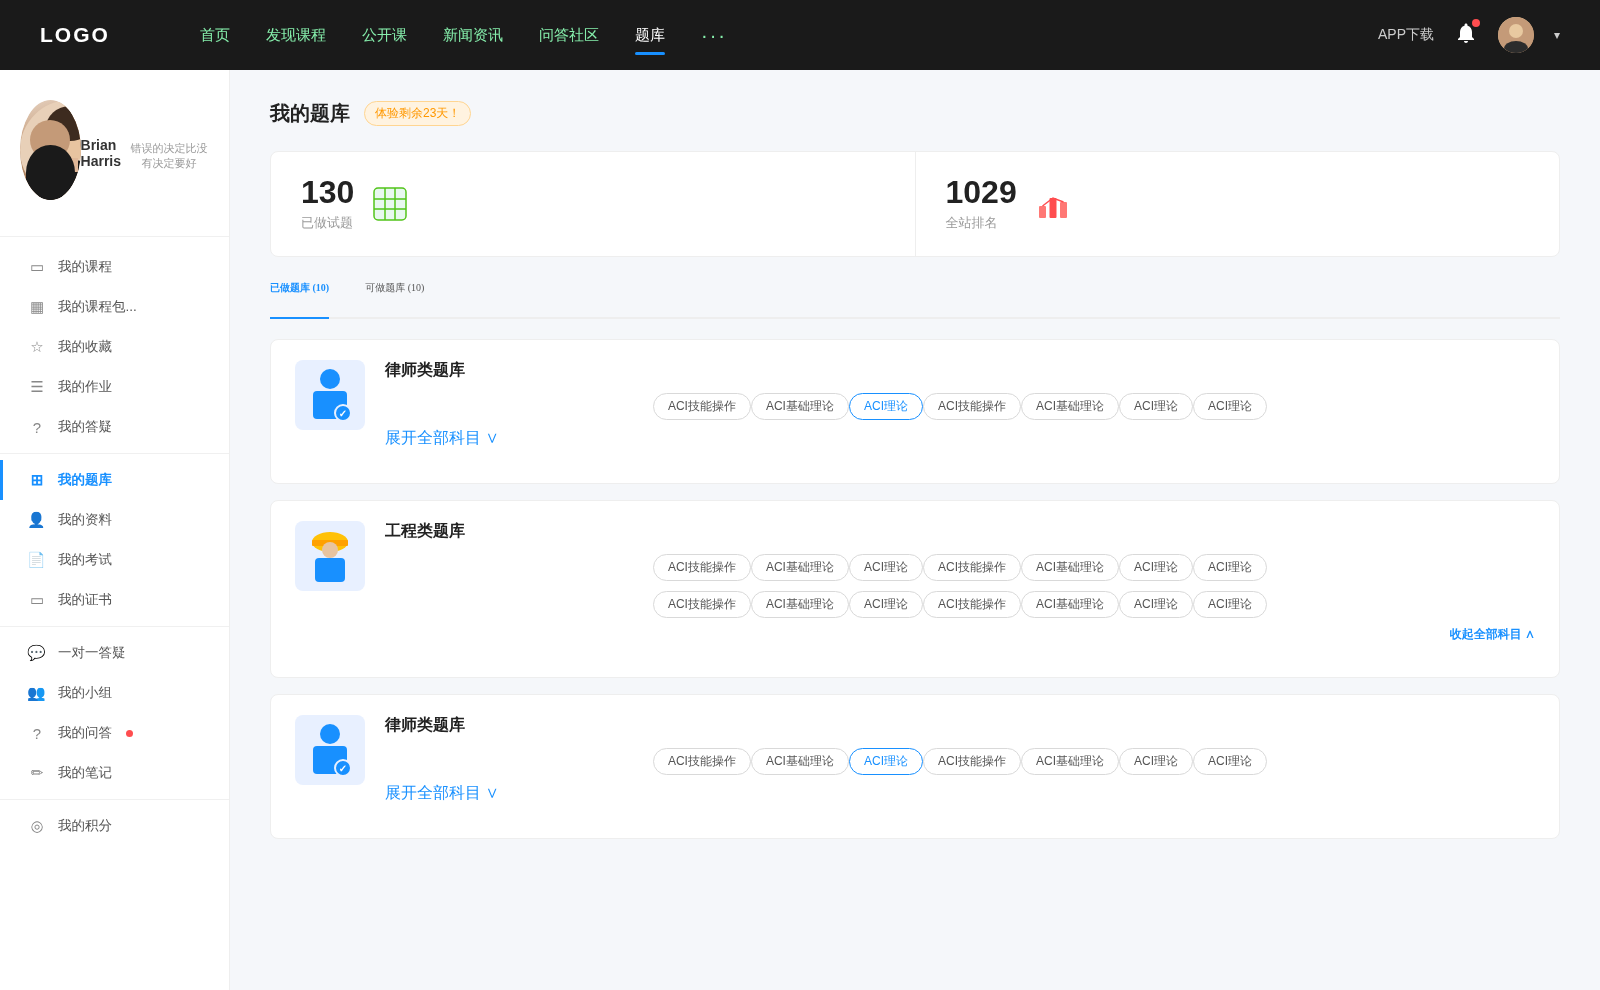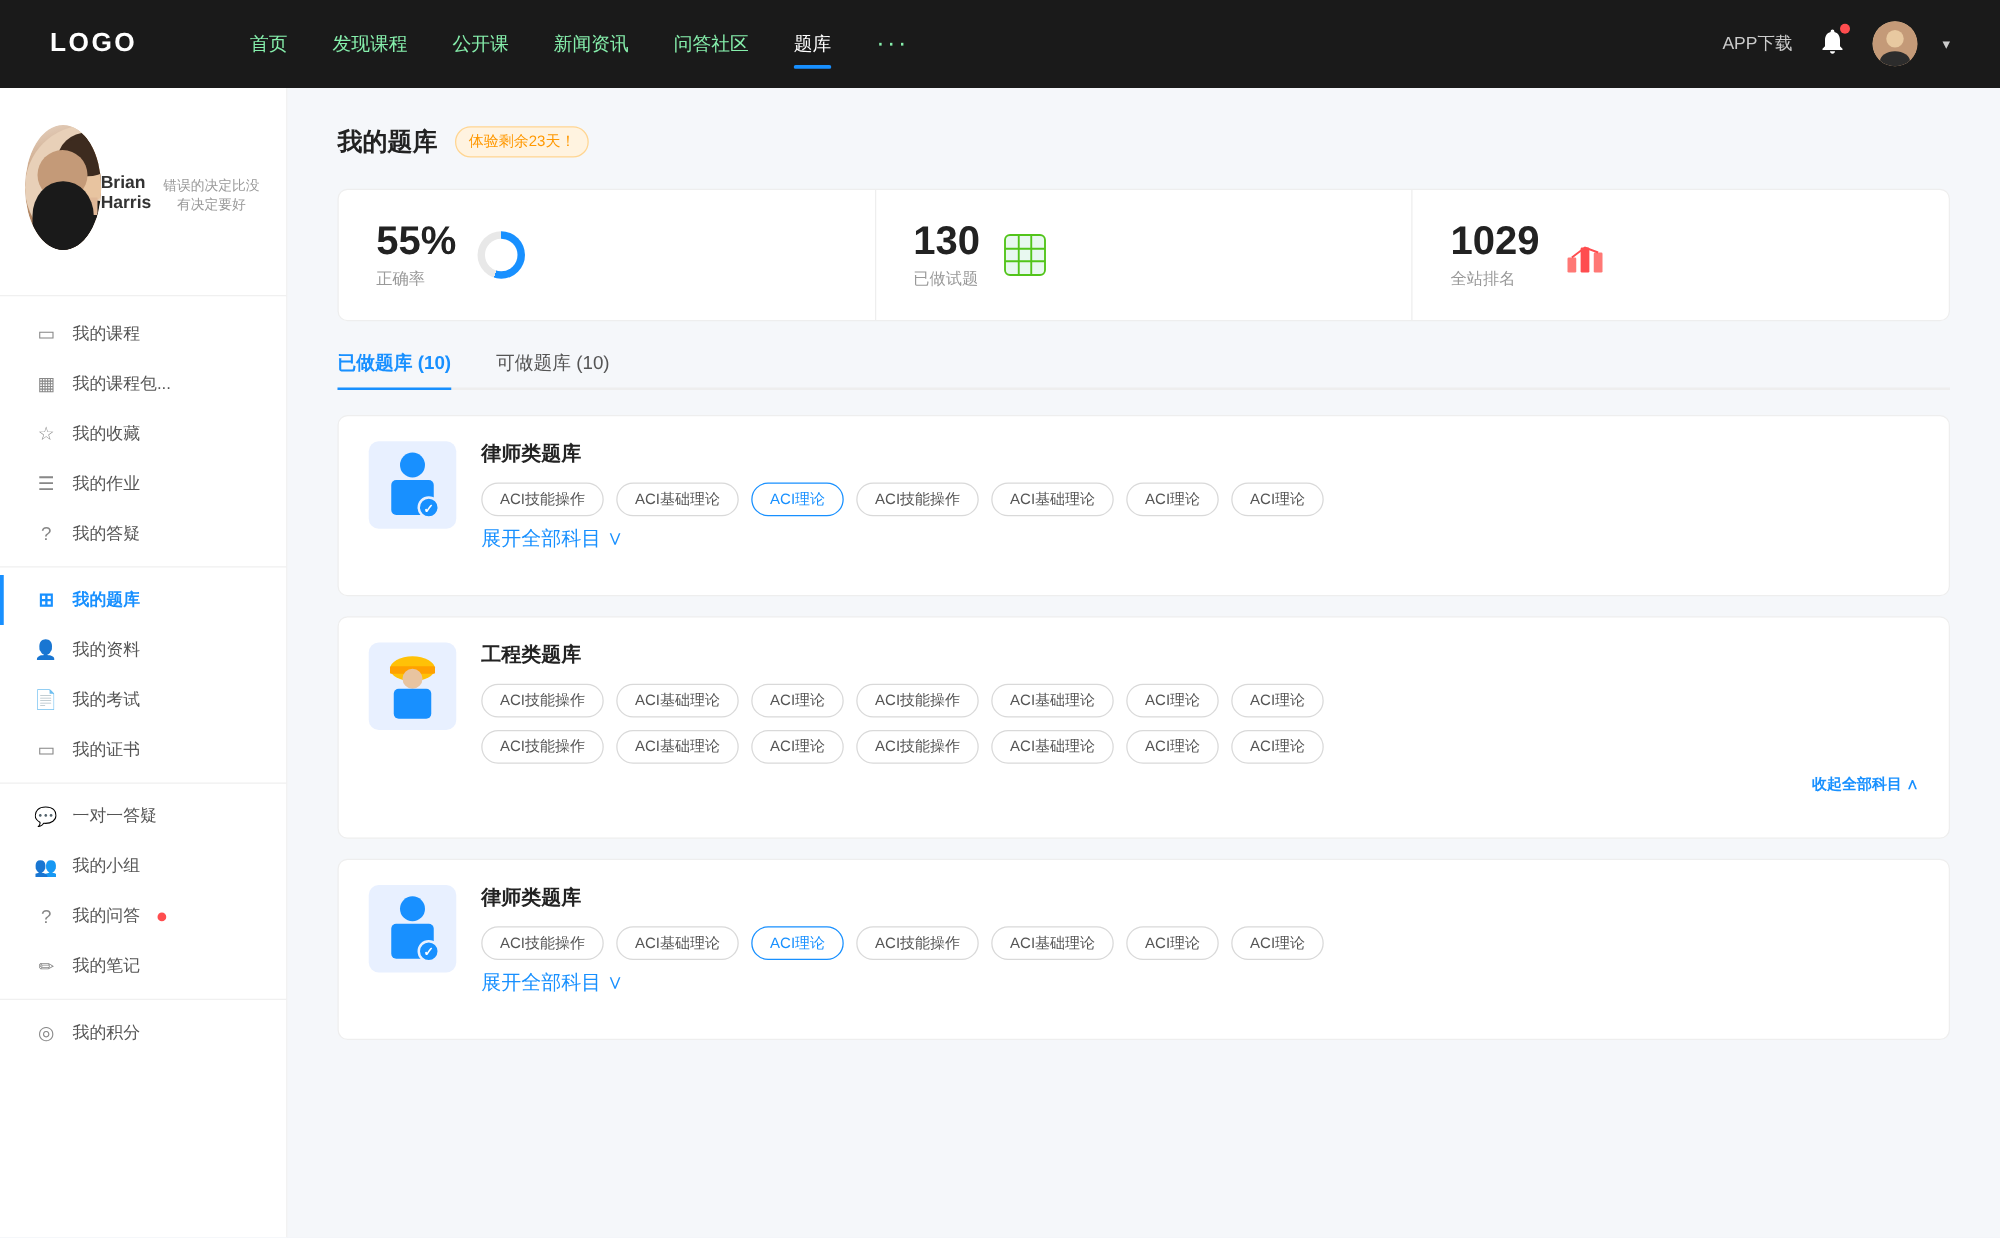--- a/index.html
+++ b/index.html
@@ -285,25 +285,26 @@
     }
 
     
     .tabs-row {
       display: flex;
       gap: 36px;
       margin-bottom: 20px;
       border-bottom: 2px solid #eee;
     }
     .tab-item {
-      font-size: 15px;
-      padding-bottom: 10px;
+      font-size: 10px;
+      padding-bottom: 22px;
       cursor: pointer;
       color: #555;
       position: relative;
+      font-family: Liberation Serif, serif;
     }
     .tab-item.active {
       color: #1890ff;
       font-weight: 600;
     }
     .tab-item.active::after {
       content: '';
       position: absolute;
       bottom: -2px;
       left: 0; right: 0;
@@ -335,21 +336,21 @@
 
     .qbank-title {
       font-size: 16px;
       font-weight: 600;
       color: #222;
       margin-bottom: 12px;
     }
     .qbank-tags {
       display: flex;
       flex-wrap: wrap;
-      gap: 10px;
+      justify-content: center;
     }
     .tag {
       padding: 4px 14px;
       border-radius: 20px;
       font-size: 12px;
       border: 1px solid #d9d9d9;
       color: #555;
       cursor: pointer;
       background: #fff;
     }
@@ -504,29 +505,20 @@
 
   <main class="main-content">
 
     <div class="page-header">
       <span class="page-title-text">我的题库</span>
       <span class="trial-badge">体验剩余23天！</span>
     </div>
 
     <div class="stats-row">
 
-      <div class="stat-card">
-        <div class="stat-text">
-          <div class="stat-value">55%</div>
-          <div class="stat-label">正确率</div>
-        </div>
-        <div class="stat-icon">
-          <div class="pie-chart"></div>
-        </div>
-      </div>
 
       <div class="stat-card">
         <div class="stat-text">
           <div class="stat-value">130</div>
           <div class="stat-label">已做试题</div>
         </div>
         <div class="stat-icon">
           <svg width="36" height="36" viewBox="0 0 36 36">
             <rect x="2" y="2" width="32" height="32" rx="4" fill="#e8f8f0" stroke="#52c41a" stroke-width="1.5"></rect>
             <line x1="2" y1="13" x2="34" y2="13" stroke="#52c41a" stroke-width="1.5"></line>

